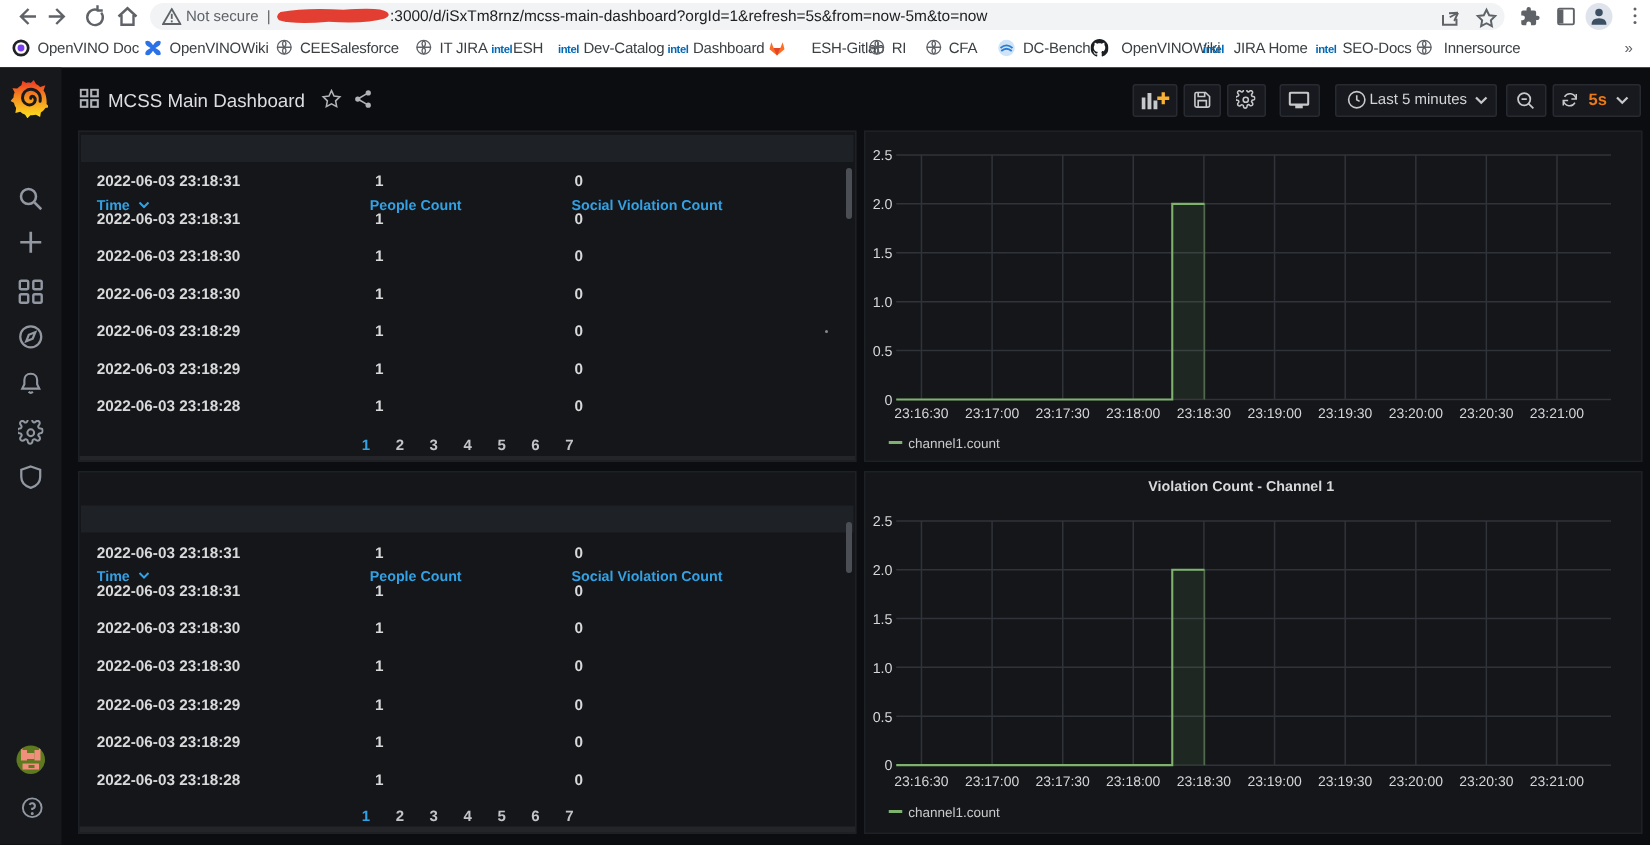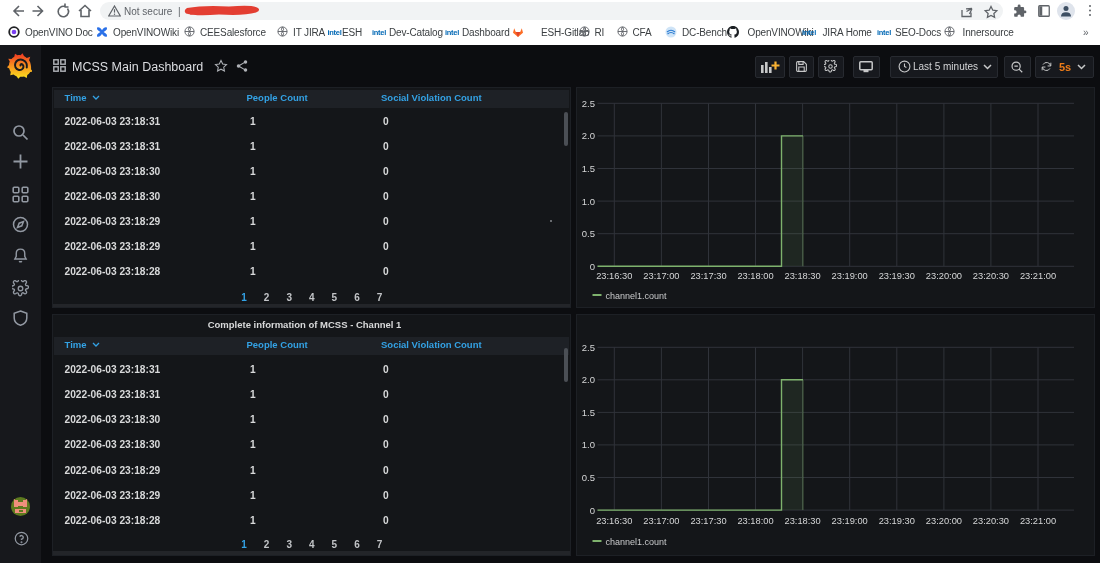--- a/index.html
+++ b/index.html
@@ -12,21 +12,21 @@
   .navic { position:absolute; top:0; }
   .bm { position:absolute; top:27px; font-size:10px; letter-spacing:-0.15px; color:#3c4043; white-space:nowrap; }
   .bmi { position:absolute; top:26px; }
   .intel { position:absolute; top:27.5px; font-size:7.5px; font-weight:bold; letter-spacing:-0.3px; color:#0068b5; }
   
   #app { position:absolute; left:0; top:45px; width:1100px; height:518px; background:#0c0d10; }
   #sidebar { position:absolute; left:0; top:45px; width:41px; height:518px; background:#17181c; }
   .panel { position:absolute; background:#141619; border:1px solid #1d2025; }
   .ptitle { position:absolute; left:0; width:100%; text-align:center; font-size:9.5px; font-weight:bold; color:#d8d9da; }
   .thead { position:absolute; left:1px; right:1px; background:#1e2126; }
-  .th { position:absolute; font-size:9.5px; font-weight:bold; color:#33a2e5; white-space:nowrap; }
+  .th { position:absolute; font-size:9.5px; font-weight:bold; color:#33a2e5; white-space:nowrap;margin-top:40px; }
   .td { position:absolute; font-size:10.2px; font-weight:600; color:#d8d9da; white-space:nowrap; }
   .pag { position:absolute; font-size:10px; font-weight:bold; color:#c2c4c7; }
   .pag.on { color:#33a2e5; }
   .sbar { position:absolute; width:4px; border-radius:2px; background:#4b4f55; }
   .btn { position:absolute; top:55.5px; height:22px; background:#17191e; border:1px solid #272a30; border-radius:2px; }
 </style>
 </head>
 <body>
 
 <div id="chrome">
@@ -43,20 +43,21 @@
     <path d="M6.5 1 L12.3 11 H0.7 Z" fill="none" stroke="#5f6368" stroke-width="1.2"></path>
     <rect x="5.9" y="4.2" width="1.2" height="3.4" fill="#5f6368"></rect>
     <rect x="5.9" y="8.6" width="1.2" height="1.3" fill="#5f6368"></rect>
   </svg>
   <div class="abs" style="left:124px;top:6px;font-size:10px;color:#5f6368">Not secure&nbsp;&nbsp;|</div>
 
   <svg class="abs" style="left:184px;top:5px" width="76" height="12" viewBox="0 0 76 12">
     <path d="M3 3 Q20 0 45 1.5 Q70 -0.5 74 3 Q77 5.5 72 7.5 Q60 11 35 9.5 Q12 11.5 2 8.5 Q-1 5.5 3 3 Z" fill="#e33e32"></path>
     <path d="M6 8 Q30 4.5 72 5" stroke="#e33e32" stroke-width="3.5" fill="none"></path>
   </svg>
+  <div class="abs" style="left:260px;top:6px;font-size:10.3px;color:#202124">:3000/d/iSxTm8rnz/mcss-main-dashboard?orgId=1&amp;refresh=5s&amp;from=now-5m&amp;to=now</div>
 
   <svg class="abs" style="left:960px;top:4px" width="40" height="15" viewBox="0 0 40 15" fill="none" stroke="#5f6368" stroke-width="1.3">
     <path d="M5.5 6.5 L11 3.5 M11 3.5 L8.5 9 M11 3.5 L5 3.8" transform="translate(1,1)"></path>
     <path d="M2 6 V12.5 H11 V8.5"></path>
     <path d="M31 2.5 L32.8 6.2 L36.8 6.7 L33.9 9.5 L34.6 13.4 L31 11.5 L27.4 13.4 L28.1 9.5 L25.2 6.7 L29.2 6.2 Z"></path>
   </svg>
 
   <svg class="abs" style="left:1013px;top:4px" width="14" height="14" viewBox="0 0 24 24" fill="#5f6368">
     <path d="M20.5 11H19V7a2 2 0 0 0-2-2h-4V3.5a2.5 2.5 0 0 0-5 0V5H4a2 2 0 0 0-2 2v3.8h1.5a2.7 2.7 0 0 1 0 5.4H2V20a2 2 0 0 0 2 2h3.8v-1.5a2.7 2.7 0 0 1 5.4 0V22H17a2 2 0 0 0 2-2v-4h1.5a2.5 2.5 0 0 0 0-5z"></path>
   </svg>
@@ -334,21 +335,20 @@
     <text x="413.9" y="190.7" text-anchor="middle" font-size="9.3" fill="#d5d6d7">23:20:30</text>
     <text x="461.0" y="190.7" text-anchor="middle" font-size="9.3" fill="#d5d6d7">23:21:00</text>
     <polygon points="20.5,178.3 204.5,178.3 204.5,47.9 226,47.9 226,178.3" fill="rgba(126,178,109,0.11)"></polygon>
     <polyline points="20.5,178.3 204.5,178.3 204.5,47.9 226,47.9" fill="none" stroke="#7eb26d" stroke-width="1.4"></polyline>
     <line x1="226" y1="47.9" x2="226" y2="178.3" stroke="rgba(126,178,109,0.45)" stroke-width="1"></line>
     <line x1="15.5" y1="207.0" x2="24.5" y2="207.0" stroke="#7eb26d" stroke-width="2"></line>
     <text x="28.5" y="210.5" font-size="9" fill="#c9cacb">channel1.count</text>
   </svg>
 </div>
 <div class="panel" style="left:52px;top:313.5px;width:519px;height:242px">
-  <div class="ptitle" style="left:-7px;top:4.5px">Complete information of MCSS - Channel 1</div>
   <div class="thead" style="top:22.5px;height:18.0px"></div>
   <div class="th" style="left:11.5px;top:24.0px">Time&nbsp; <svg width="8" height="5" viewBox="0 0 8 5" style="vertical-align:1px">
           <path d="M1 1 L4 4 L7 1" fill="none" stroke="#33a2e5" stroke-width="1.3"></path>
         </svg></div>
   <div class="th" style="left:193.5px;top:24.0px">People Count</div>
   <div class="th" style="left:328px;top:24.0px">Social Violation Count</div>
   <div class="td" style="left:11.5px;top:49.8px">2022-06-03 23:18:31</div>
   <div class="td" style="left:197px;top:49.8px">1</div>
   <div class="td" style="left:330px;top:49.8px">0</div>
   <div class="td" style="left:11.5px;top:74.8px">2022-06-03 23:18:31</div>
@@ -373,20 +373,21 @@
   <div class="pag" style="left:207.6px;top:224.3px;width:12px;text-align:center">2</div>
   <div class="pag" style="left:230.2px;top:224.3px;width:12px;text-align:center">3</div>
   <div class="pag" style="left:252.8px;top:224.3px;width:12px;text-align:center">4</div>
   <div class="pag" style="left:275.4px;top:224.3px;width:12px;text-align:center">5</div>
   <div class="pag" style="left:298.0px;top:224.3px;width:12px;text-align:center">6</div>
   <div class="pag" style="left:320.6px;top:224.3px;width:12px;text-align:center">7</div>
   <div class="sbar" style="left:511px;top:33px;height:34px"></div>
   <div class="abs" style="left:0;top:236.5px;width:517px;height:3.5px;background:#232529"></div>
 </div>
 <div class="panel" style="left:576px;top:313.5px;width:519px;height:242px">
+  <div class="ptitle" style="left:-8px;top:4.5px">Violation Count - Channel 1</div>
   <svg class="abs" style="left:0;top:0" width="517" height="240" viewBox="0 0 517 240" font-family="Liberation Sans, sans-serif">
     <line x1="20.5" y1="32.3" x2="497.0" y2="32.3" stroke="#30333a" stroke-width="1"></line>
     <line x1="20.5" y1="64.8" x2="497.0" y2="64.8" stroke="#30333a" stroke-width="1"></line>
     <line x1="20.5" y1="97.4" x2="497.0" y2="97.4" stroke="#30333a" stroke-width="1"></line>
     <line x1="20.5" y1="129.9" x2="497.0" y2="129.9" stroke="#30333a" stroke-width="1"></line>
     <line x1="20.5" y1="162.5" x2="497.0" y2="162.5" stroke="#30333a" stroke-width="1"></line>
     <line x1="20.5" y1="195.1" x2="497.0" y2="195.1" stroke="#30333a" stroke-width="1"></line>
     <line x1="37.3" y1="32.3" x2="37.3" y2="195.1" stroke="#30333a" stroke-width="1"></line>
     <line x1="84.4" y1="32.3" x2="84.4" y2="195.1" stroke="#30333a" stroke-width="1"></line>
     <line x1="131.5" y1="32.3" x2="131.5" y2="195.1" stroke="#30333a" stroke-width="1"></line>

